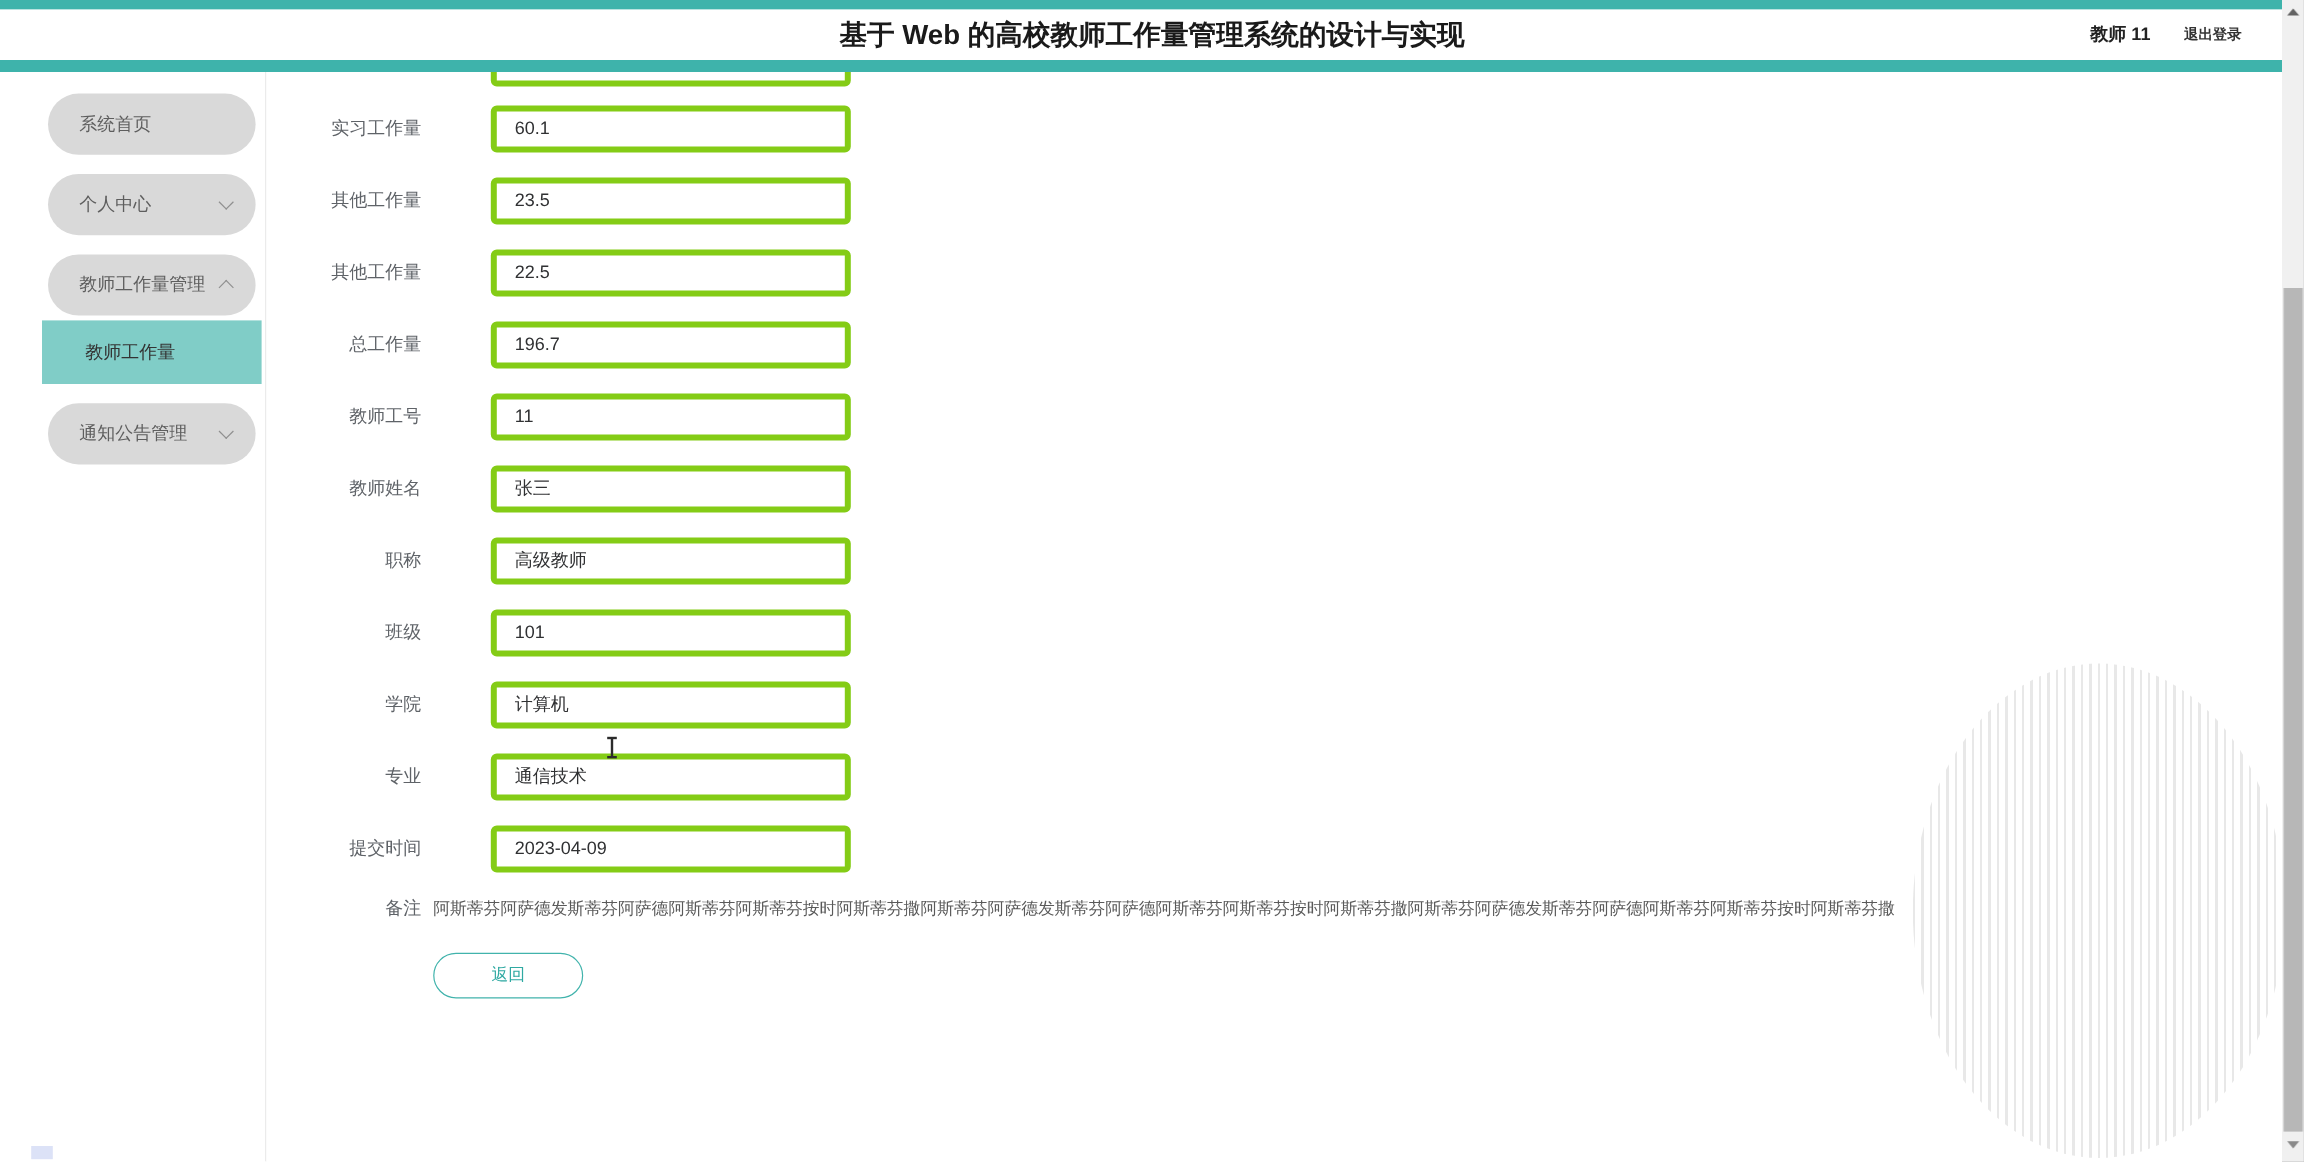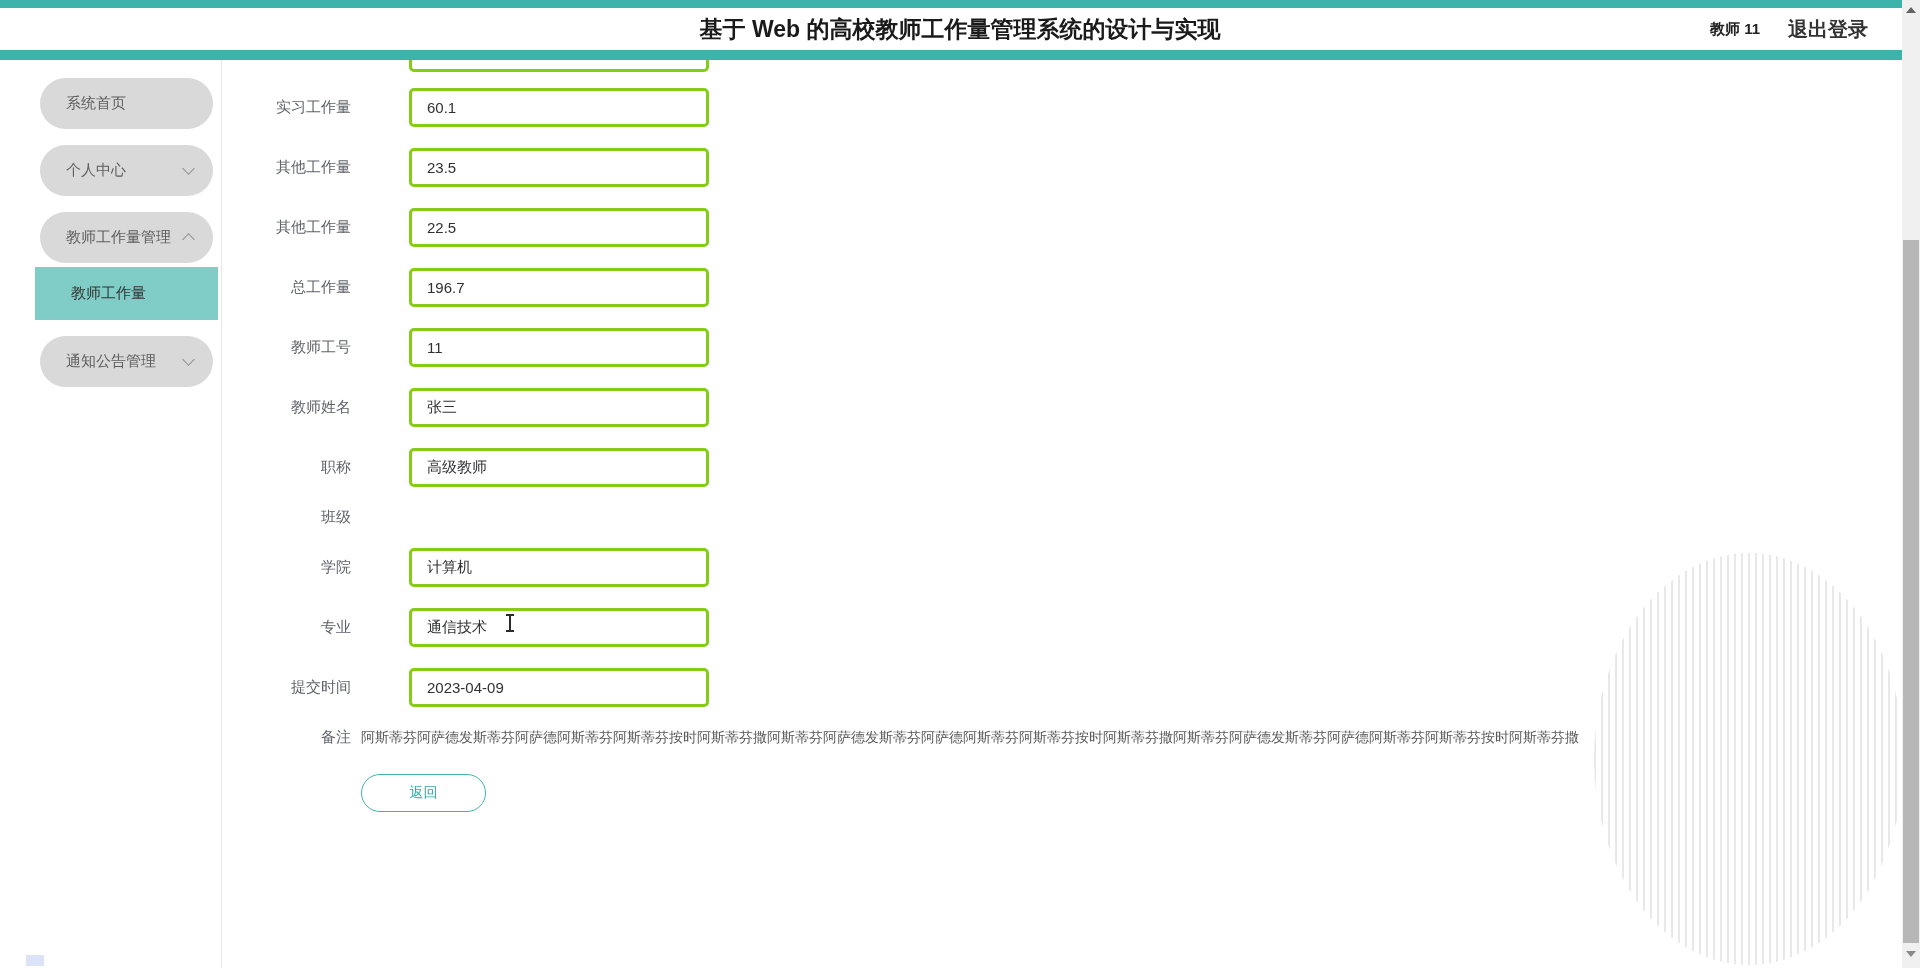--- a/index.html
+++ b/index.html
@@ -7,21 +7,21 @@
               font-family:"Liberation Sans","DejaVu Sans",sans-serif; }
 
   
   .topbar   { height:8px;  background:#3eb3ab; width:100%; }
   .header   { height:42px; background:#fff; position:relative; width:100%; }
   .header-title { position:absolute; left:50%; top:50%; transform:translate(-50%,-50%);
                   font-size:23px; font-weight:bold; color:#1a1a1a; white-space:nowrap; }
   .header-right { position:absolute; right:52px; top:50%; transform:translateY(-50%);
                   display:flex; align-items:center; gap:28px; }
   .header-user  { font-size:15px; font-weight:bold; color:#222; }
-  .header-logout{ font-size:20px; font-weight:bold; color:#333; cursor:pointer; }
+  .header-logout{ font-size:12px; font-weight:bold; color:#333; cursor:pointer; }
   .accentbar{ height:10px; background:#3eb3ab; width:100%; }
 
   
   .content { display:flex; height:908px; width:100%; }
 
   
   .sidebar { width:190px; border-right:1px solid #e6e6e6; padding-top:18px; background:#fff; flex:none;margin-left:32px; }
   .side-pill { margin:0 8px 16px 8px; height:51px; background:#d9d9d9; border-radius:26px;
                display:flex; align-items:center; justify-content:space-between;
                padding:0 20px 0 26px; cursor:pointer; }
@@ -30,21 +30,21 @@
   .chev.down { transform:rotate(45deg);  margin-top:-4px; }
   .chev.up   { transform:rotate(-135deg); margin-top:4px; }
   .side-sub-selected { margin:-12px 3px 16px 3px; height:53px; background:#80cdc7;
                        display:flex; align-items:center; padding-left:36px; cursor:pointer;font-family:Liberation Serif, serif; }
   .side-sub-selected .lbl { font-size:15px; color:#333; }
 
   
   .main { flex:1; position:relative; overflow:hidden; background:#fff; }
   .form-row { display:flex; align-items:center; margin-bottom:21px;gap:48px; }
   .form-label { width:129px; margin-right:10px; text-align:right; font-size:15px; color:#5f6368; flex:none; }
-  .form-input { width:300px; height:39px; border:3px solid #84cc16; border-radius:5px;
+  .form-input { width:300px; height:39px; border:5px solid #84cc16; border-radius:5px;
                 padding:0 15px; font-size:15px; color:#303133; outline:none; background:#fff;
                 font-family:"Liberation Sans","DejaVu Sans",sans-serif; }
   .clipped-row { margin-top:-27px; margin-bottom:16px; }
   .note-row { display:flex; align-items:flex-start; margin-top:16px; }
   .note-text { font-size:14px; color:#5a5a5a; white-space:nowrap; line-height:19px; }
   .btn-row { margin-top:27px; padding-left:139px; }
   .back-btn { width:125px; height:38px; border:1px solid #41b3ac; border-radius:20px;
               background:#fff; color:#2fa9a2; font-size:14px; cursor:pointer;
               font-family:"Liberation Sans","DejaVu Sans",sans-serif; }
 
@@ -139,20 +139,21 @@
     <div class="form-row">
       <span class="form-label">教师姓名</span>
       <input class="form-input" value="张三" style="">
     </div>
     <div class="form-row">
       <span class="form-label">职称</span>
       <input class="form-input" value="高级教师" style="">
     </div>
     <div class="form-row">
       <span class="form-label">班级</span>
+      <input class="form-input" value="101" style="">
     </div>
     <div class="form-row">
       <span class="form-label">学院</span>
       <input class="form-input" value="计算机" style="">
     </div>
     <div class="form-row">
       <span class="form-label">专业</span>
       <input class="form-input" value="通信技术" style="">
     </div>
     <div class="form-row">

